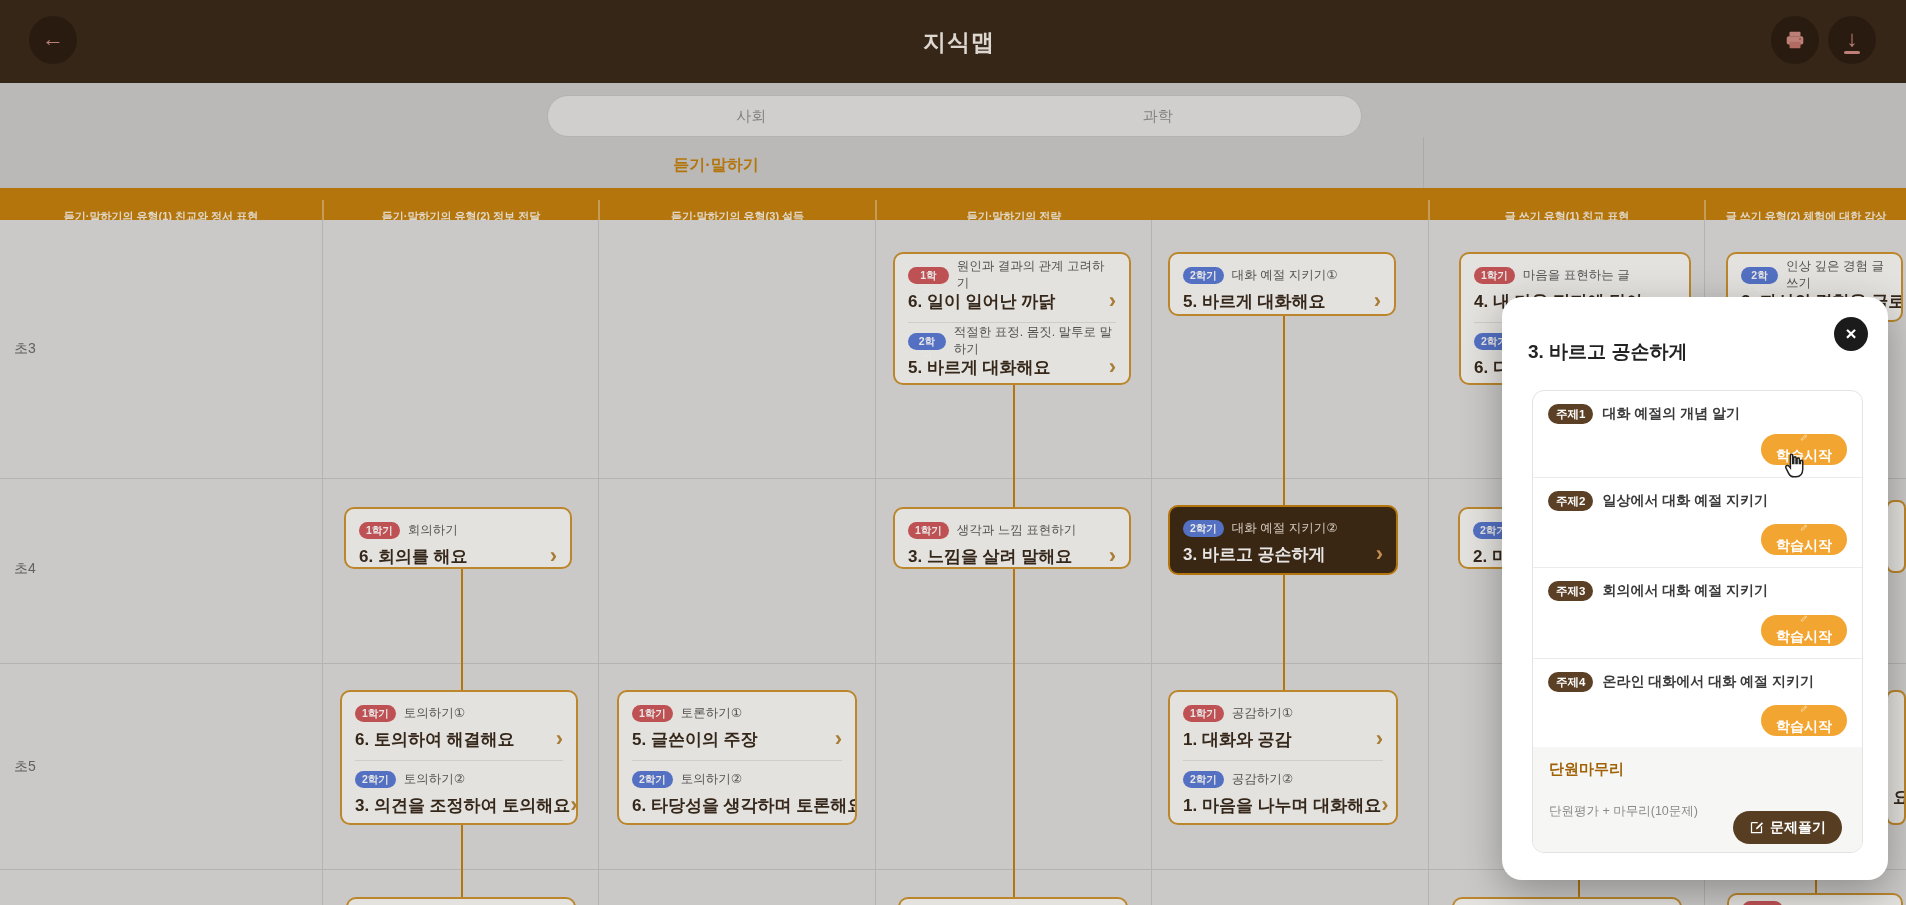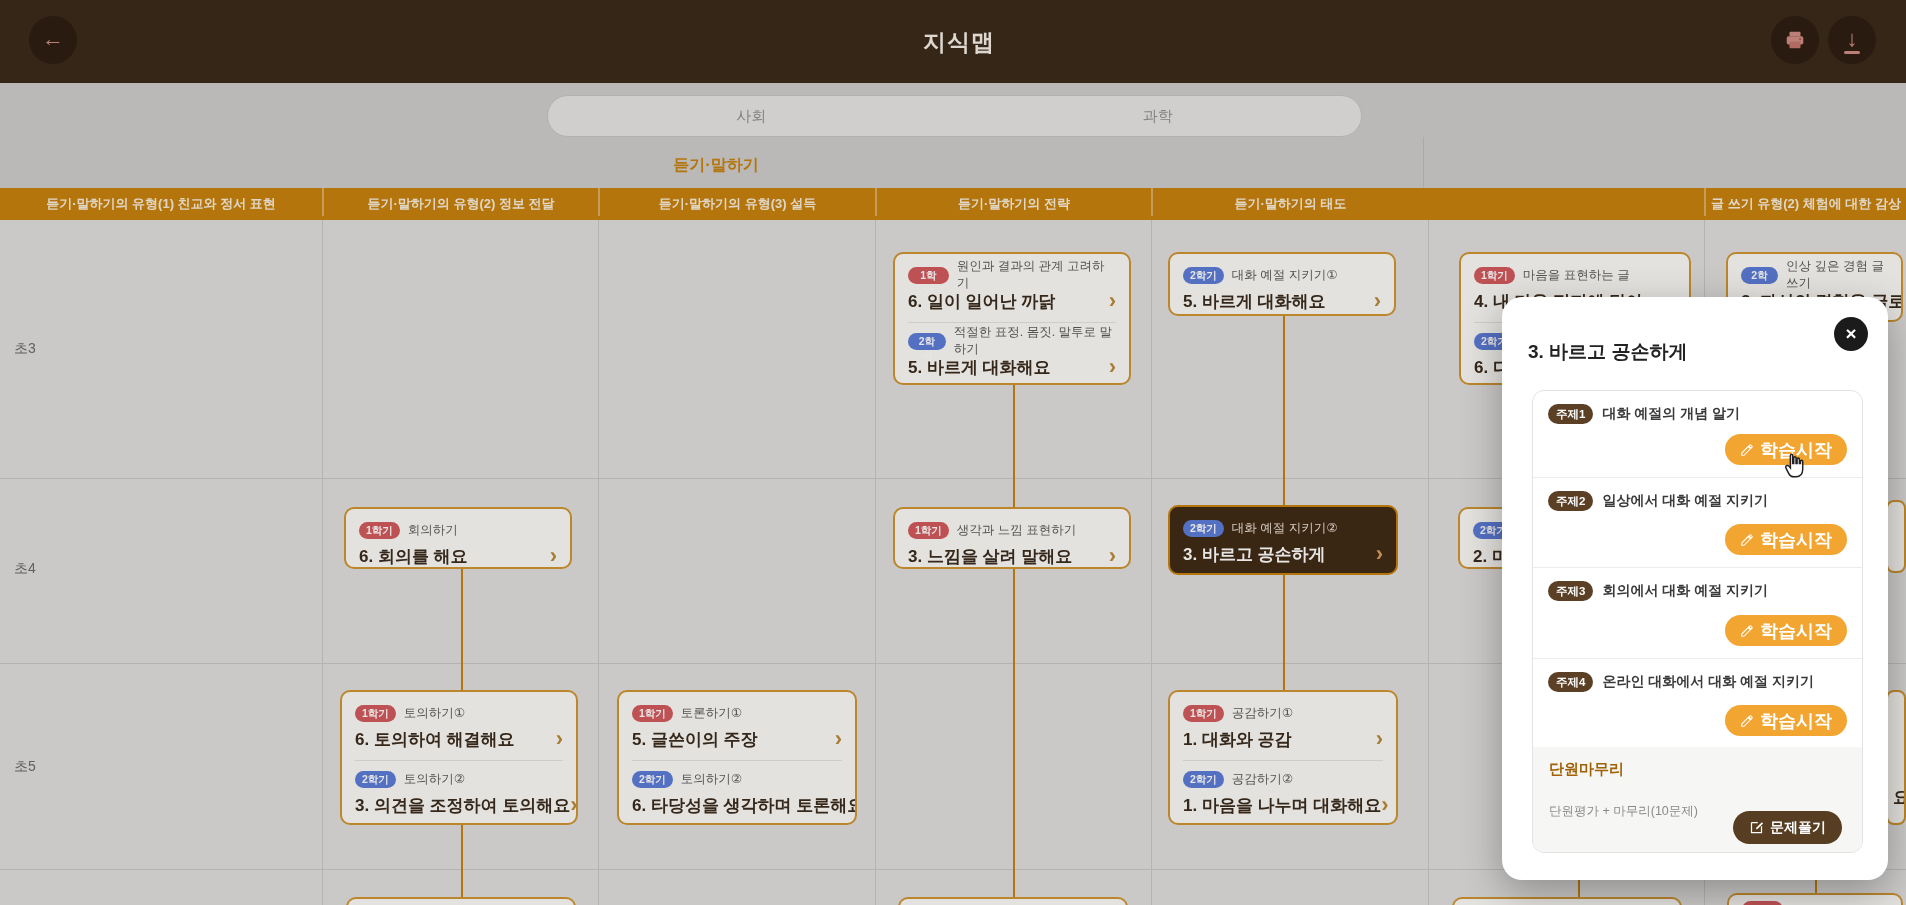--- a/index.html
+++ b/index.html
@@ -19,21 +19,21 @@
   .tabbar { position:absolute; left:547px; top:95px; width:815px; height:42px; background:#e6e6e6;
     border:1px solid #c6c6c6; border-radius:21px; display:flex; }
   .tab { flex:1; text-align:center; line-height:40px; font-size:15px; color:#8f8f8f; border-radius:20px; }
   .tab.sel { background:#c98a12; border:2px solid #a8720a; color:#4e3305; font-weight:bold; line-height:36px; }
 
   
   .band-label { position:absolute; top:155px; left:646px; width:140px; text-align:center;
     color:#c7820e; font-size:16px; font-weight:bold; }
   .band-divider { position:absolute; left:1423px; top:137px; width:1px; height:51px; background:#bdbdbd; }
   .colheader { position:absolute; left:0; top:188px; width:1906px; height:32px; background:#c7820e; }
-  .colcell { position:absolute; top:0; height:28px; color:#f7eedd; font-size:13px; font-weight:bold;
+  .colcell { position:absolute; top:12px; height:28px; color:#f7eedd; font-size:11px; font-weight:bold;
     text-align:center; line-height:32px; white-space:nowrap; overflow:hidden; border-left:2px solid rgba(255,255,255,0.35); }
   .colcell:first-child { border-left:none; }
 
   
   .map { position:absolute; left:0; top:220px; width:1906px; height:685px; background:#dfdfdf; }
   .vline { position:absolute; top:0; width:1px; height:685px; background:#c7c7c7; }
   .hline { position:absolute; left:0; width:1906px; height:1px; background:#c7c7c7; }
   .rowlabel { position:absolute; left:8px; width:34px; text-align:center; color:#6b6b6b; font-size:14px; }
 
   .conn { position:absolute; width:2px; background:#c7820e; }
@@ -70,22 +70,22 @@
     background:#1b1b1b; color:#fff; font-size:19px; font-weight:bold; text-align:center; line-height:33px; }
   .modal-title { position:absolute; left:26px; top:42px; font-size:19px; font-weight:bold; color:#222; }
   .topic-box { position:absolute; left:30px; top:93px; width:331px; height:463px;
     border:1px solid #e3e3e3; border-radius:12px; overflow:hidden; }
   .topic-row { position:relative; border-bottom:1px solid #ececec; padding:13px 15px; }
   .topic-head { display:flex; align-items:center; }
   .tbadge { display:inline-block; padding:0 8px; height:20px; border-radius:10px; background:#5c4026;
     color:#fff; font-size:11.5px; font-weight:bold; line-height:20px; }
   .tlabel { margin-left:9px; font-size:14px; font-weight:bold; color:#3a3a3a; white-space:nowrap; }
   .start-btn { position:absolute; right:15px; bottom:12px; height:31px; padding:0 15px; border-radius:16px;
-    background:#f2a530; border:none; color:#fff; font-size:18px; font-weight:bold;
-    display:flex; align-items:center; gap:6px; }
+    background:#f2a530; border:none; color:#fff; font-size:14px; font-weight:bold;
+    display:flex; align-items:center; gap:6px;flex-direction:column; }
   .summary { position:absolute; left:0; bottom:0; width:100%; height:105px; background:#f6f6f4;
     border-radius:0 0 11px 11px; padding:13px 16px; }
   .sum-title { font-size:15px; font-weight:bold; color:#a16207; }
   .sum-desc { margin-top:24px; font-size:12.5px; color:#8a8a8a; }
   .solve-btn { position:absolute; right:20px; bottom:8px; height:33px; padding:0 16px; border-radius:17px;
     background:#573d22; border:none; color:#fff; font-size:14px; font-weight:bold;
     display:flex; align-items:center; gap:6px; }
   .cursor { position:absolute; left:1781px; top:452px; z-index:40; }
 </style>
 </head>
@@ -94,21 +94,21 @@
 <div id="stage">
 
   <div class="band-label">듣기·말하기</div>
   <div class="band-divider"></div>
 
   <div class="colheader">
     <div class="colcell" style="left:0;width:322px">듣기·말하기의 유형(1) 친교와 정서 표현</div>
     <div class="colcell" style="left:322px;width:276px">듣기·말하기의 유형(2) 정보 전달</div>
     <div class="colcell" style="left:598px;width:277px">듣기·말하기의 유형(3) 설득</div>
     <div class="colcell" style="left:875px;width:276px">듣기·말하기의 전략</div>
-    <div class="colcell" style="left:1151px;width:277px">듣기·말하기의 태도</div>
+    <div class="colcell" style="left:1428px;width:276px">글 쓰기 유형(1) 친교 표현</div>
     <div class="colcell" style="left:1704px;width:202px">글 쓰기 유형(2) 체험에 대한 감상</div>
   </div>
 
   <div class="map">
     <div class="vline" style="left:322px"></div>
     <div class="vline" style="left:598px"></div>
     <div class="vline" style="left:875px"></div>
     <div class="vline" style="left:1151px"></div>
     <div class="vline" style="left:1428px"></div>
     <div class="vline" style="left:1704px"></div>

